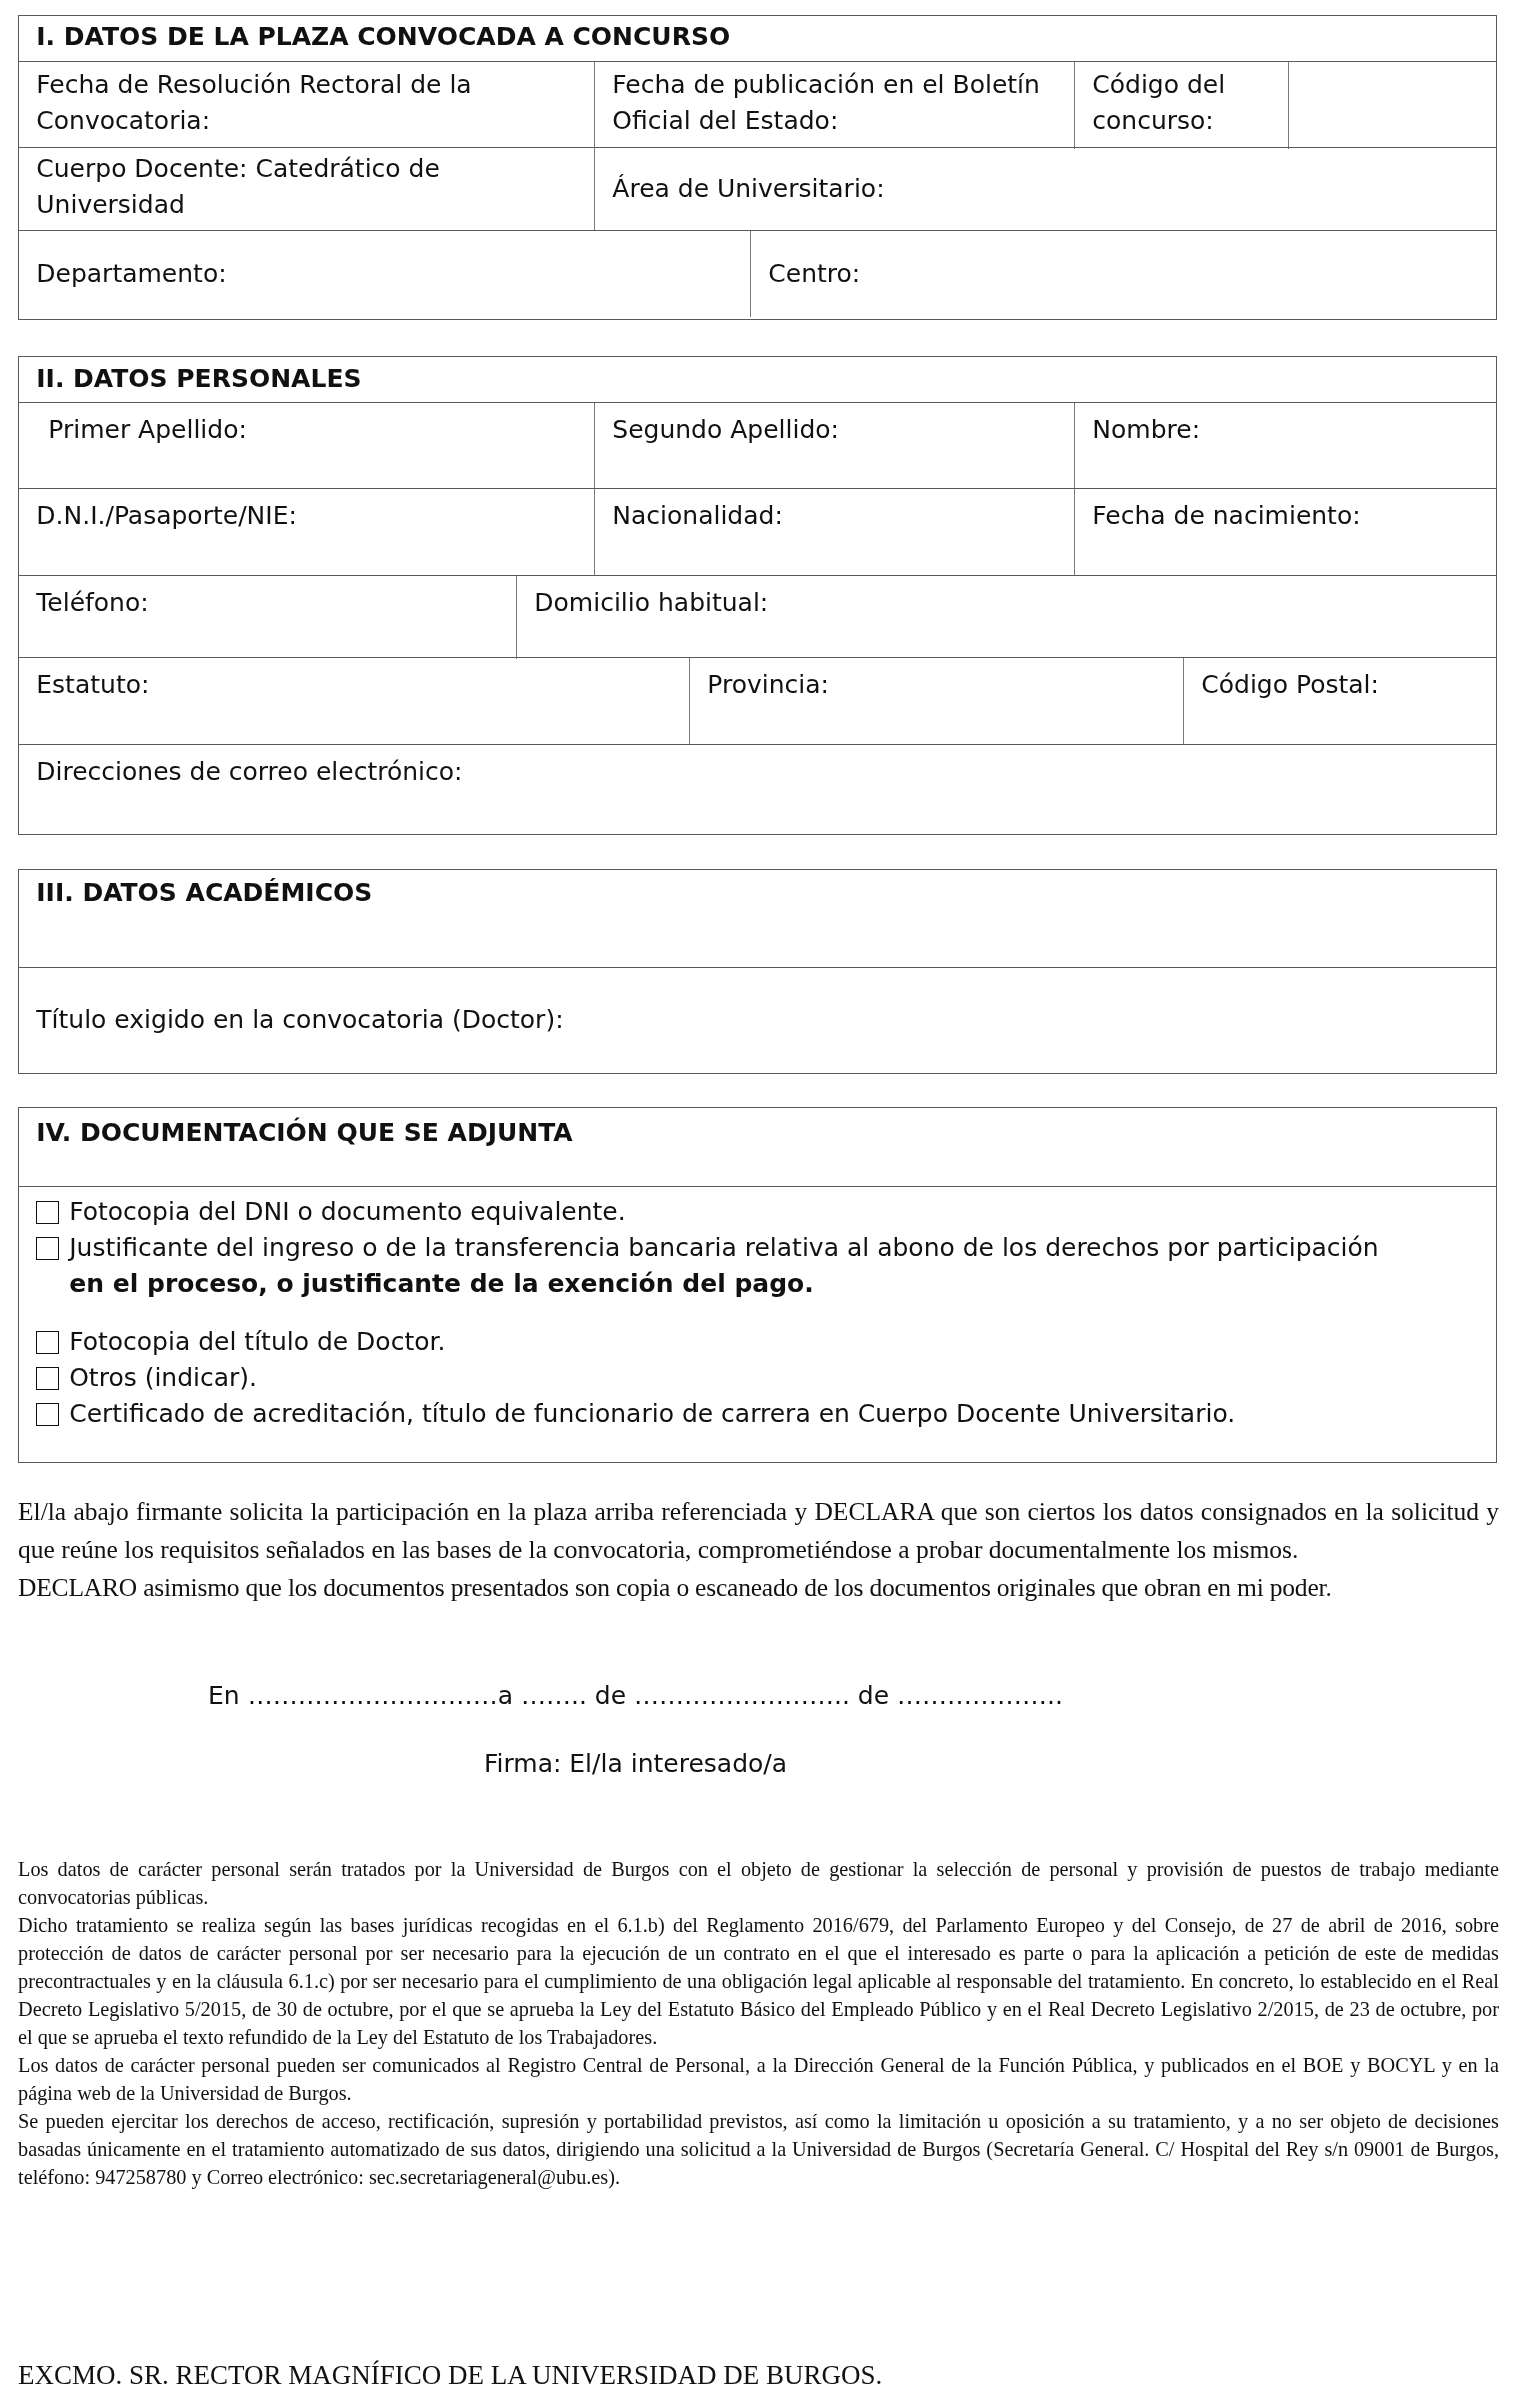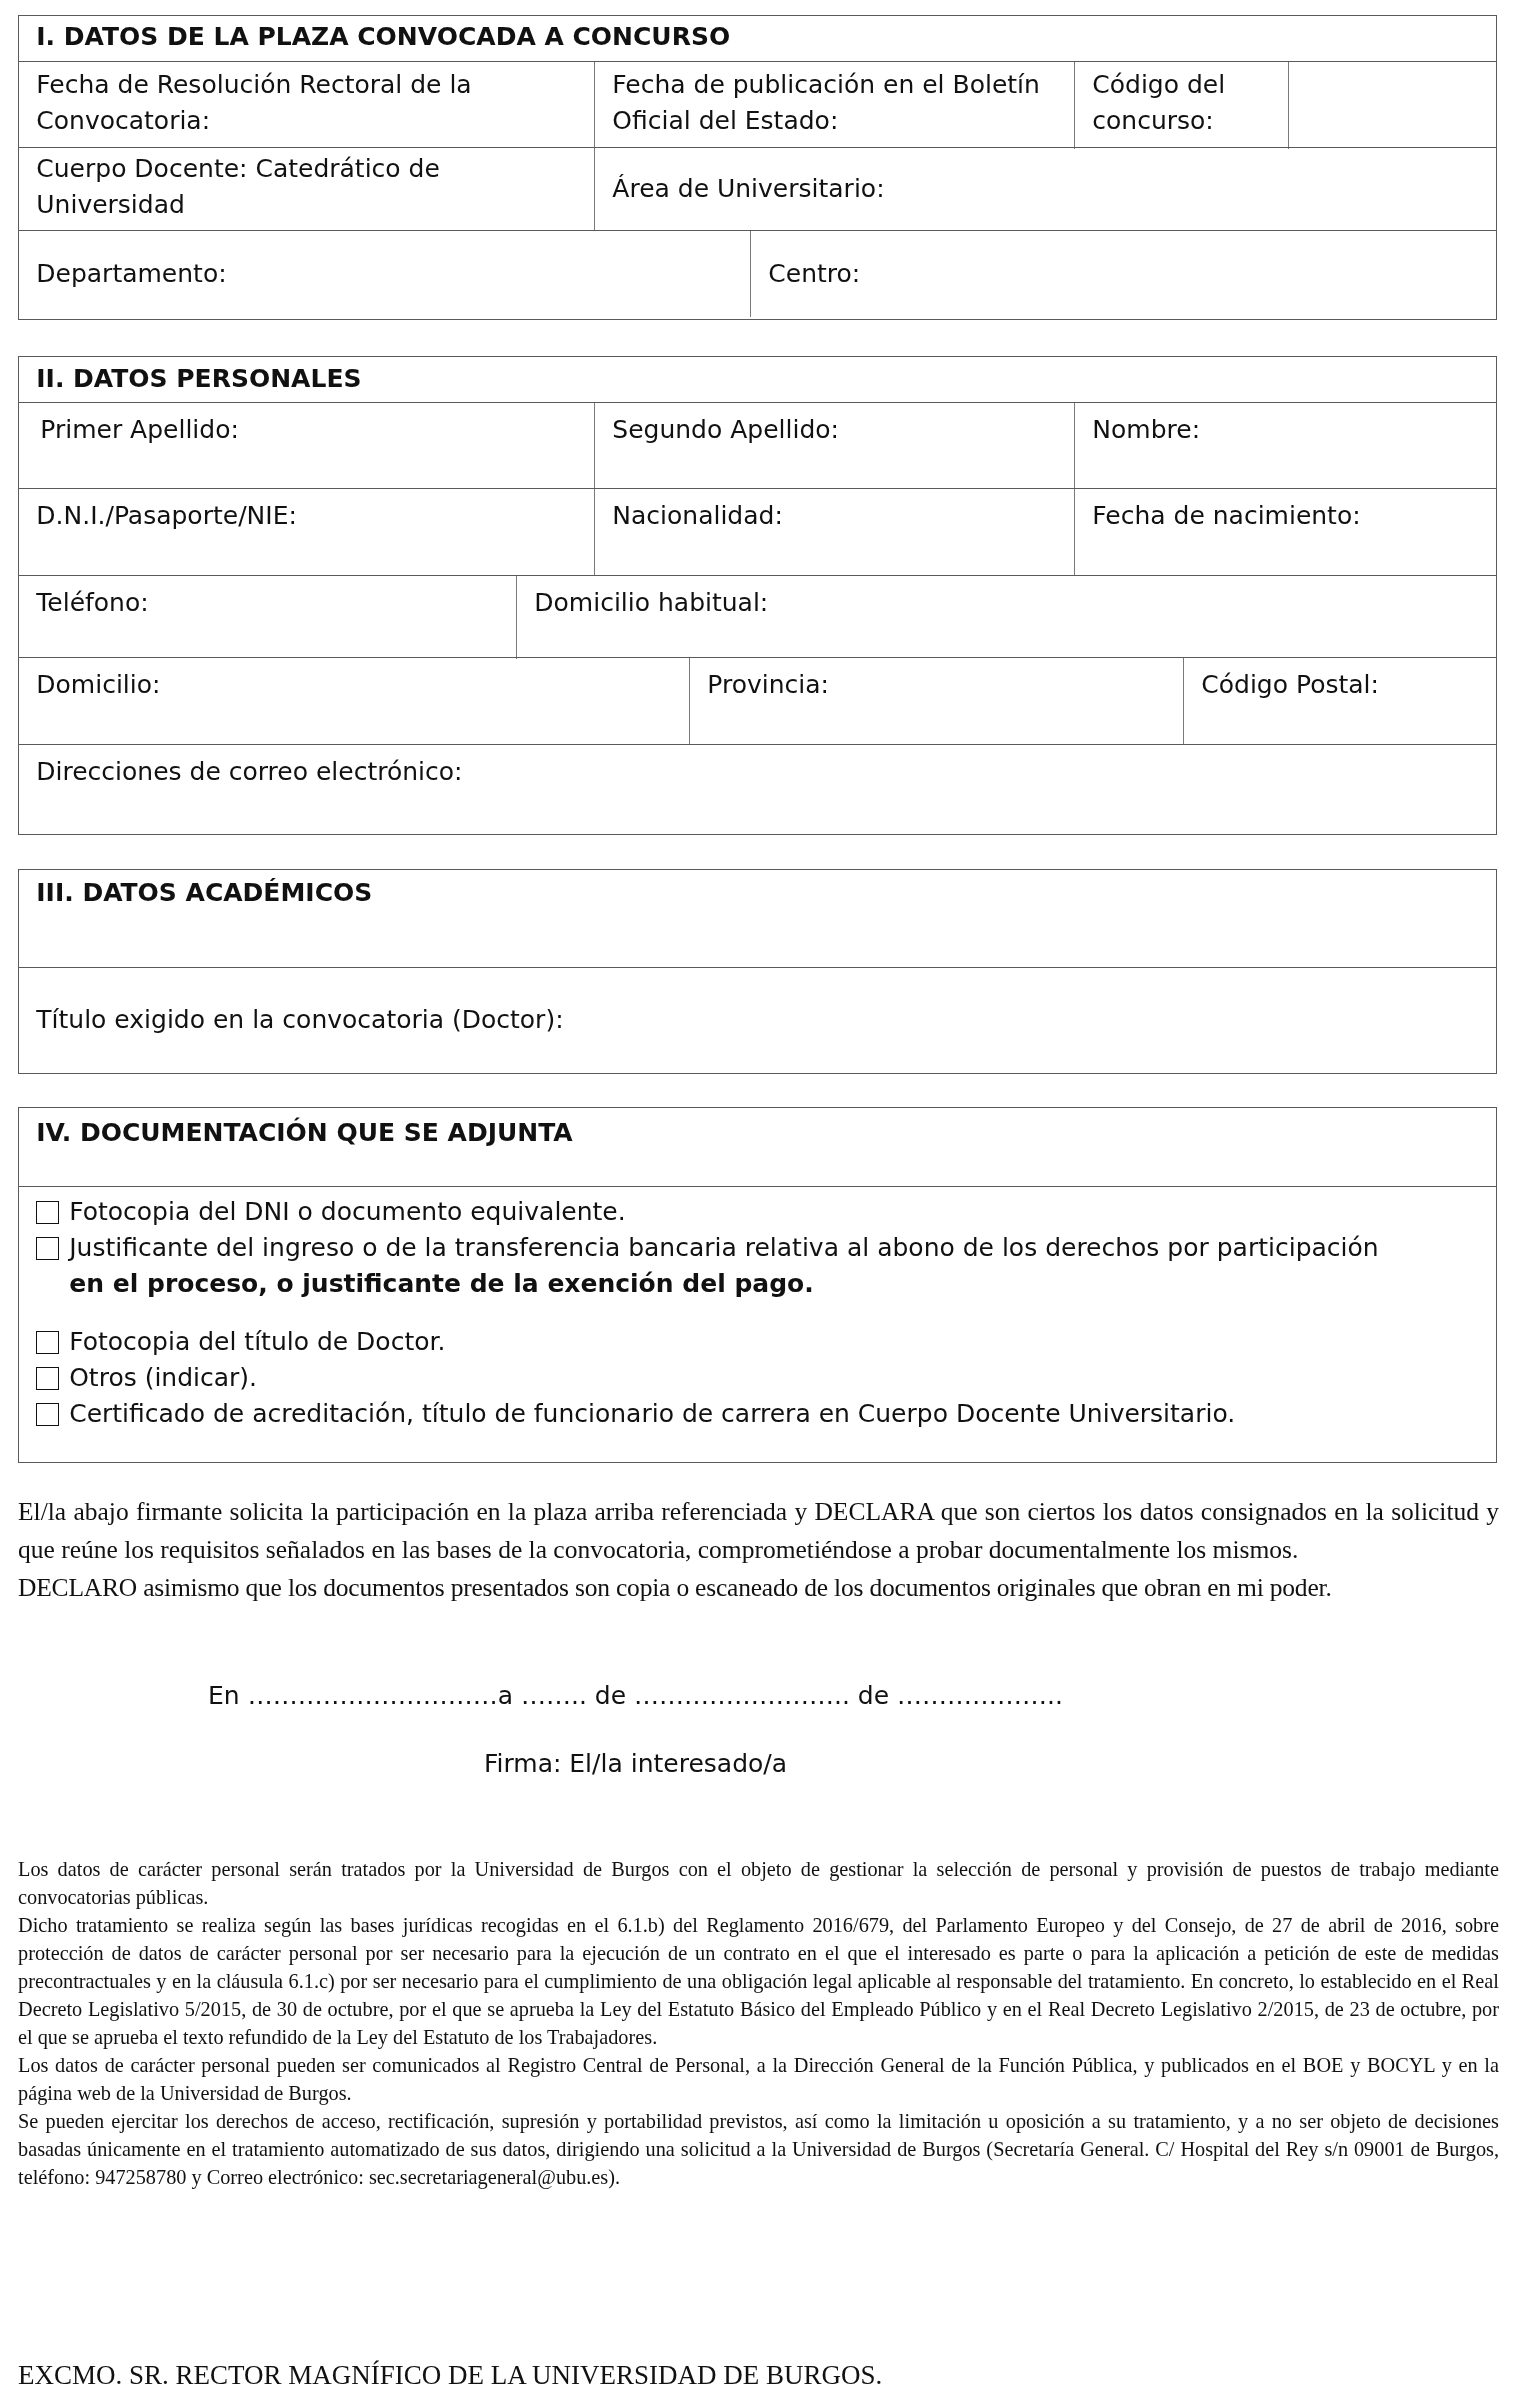--- a/index.html
+++ b/index.html
@@ -61,21 +61,21 @@
       <span>Centro:</span>
     </div>
   </div>
 </div>
 
 <div class="box sans" style="top:356px;height:479px;">
   <div class="row first" style="top:0;height:47px;">
     <div class="cell hdr" style="left:0;right:0;padding-top:3.5px;">II. DATOS PERSONALES</div>
   </div>
   <div class="row" style="top:45px;height:88px;">
-    <div class="cell" style="left:4px;width:575px;">
+    <div class="cell" style="left:12px;width:575px;">
       <span>Primer Apellido:</span>
     </div>
     <div class="cell vl" style="left:575px;width:479px;">
       <span>Segundo Apellido:</span>
     </div>
     <div class="cell vl" style="left:1055px;right:0;">
       <span>Nombre:</span>
     </div>
   </div>
   <div class="row" style="top:131px;height:88px;">
@@ -92,21 +92,21 @@
   <div class="row" style="top:218px;height:84px;">
     <div class="cell" style="left:0;width:497px;">
       <span>Teléfono:</span>
     </div>
     <div class="cell vl" style="left:497px;right:0;">
       <span>Domicilio habitual:</span>
     </div>
   </div>
   <div class="row" style="top:300px;height:88px;">
     <div class="cell" style="left:0;width:670px;">
-      <span>Domicilio:</span>
+      <span>Estatuto:</span>
     </div>
     <div class="cell vl" style="left:670px;width:493px;">
       <span>Provincia:</span>
     </div>
     <div class="cell vl" style="left:1164px;right:0;">
       <span>Código Postal:</span>
     </div>
   </div>
   <div class="row" style="top:387px;height:89px;">
     <div class="cell" style="left:0;right:0;">

